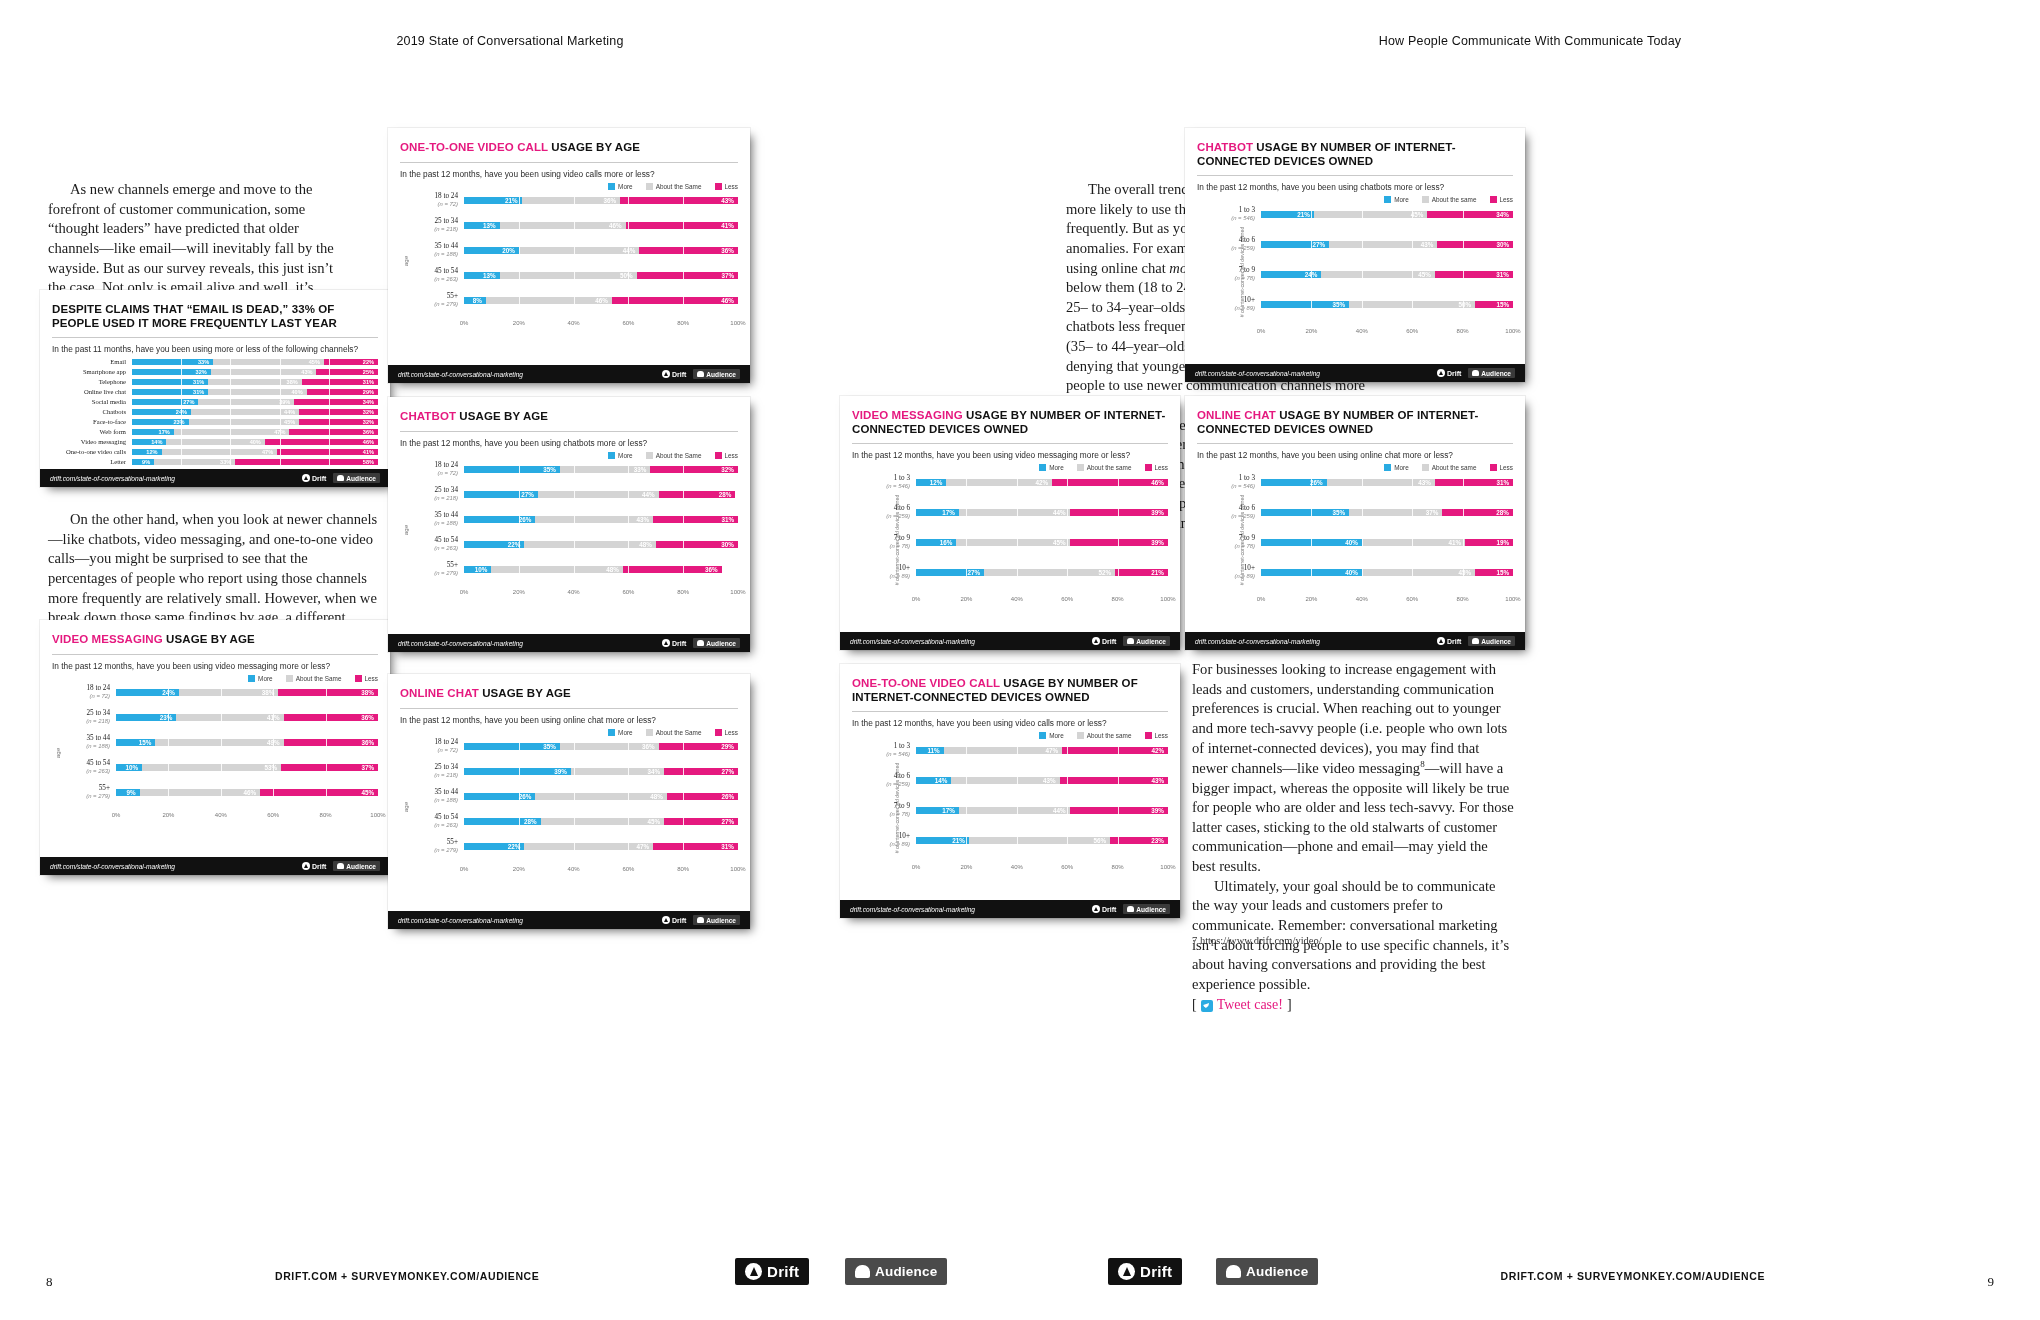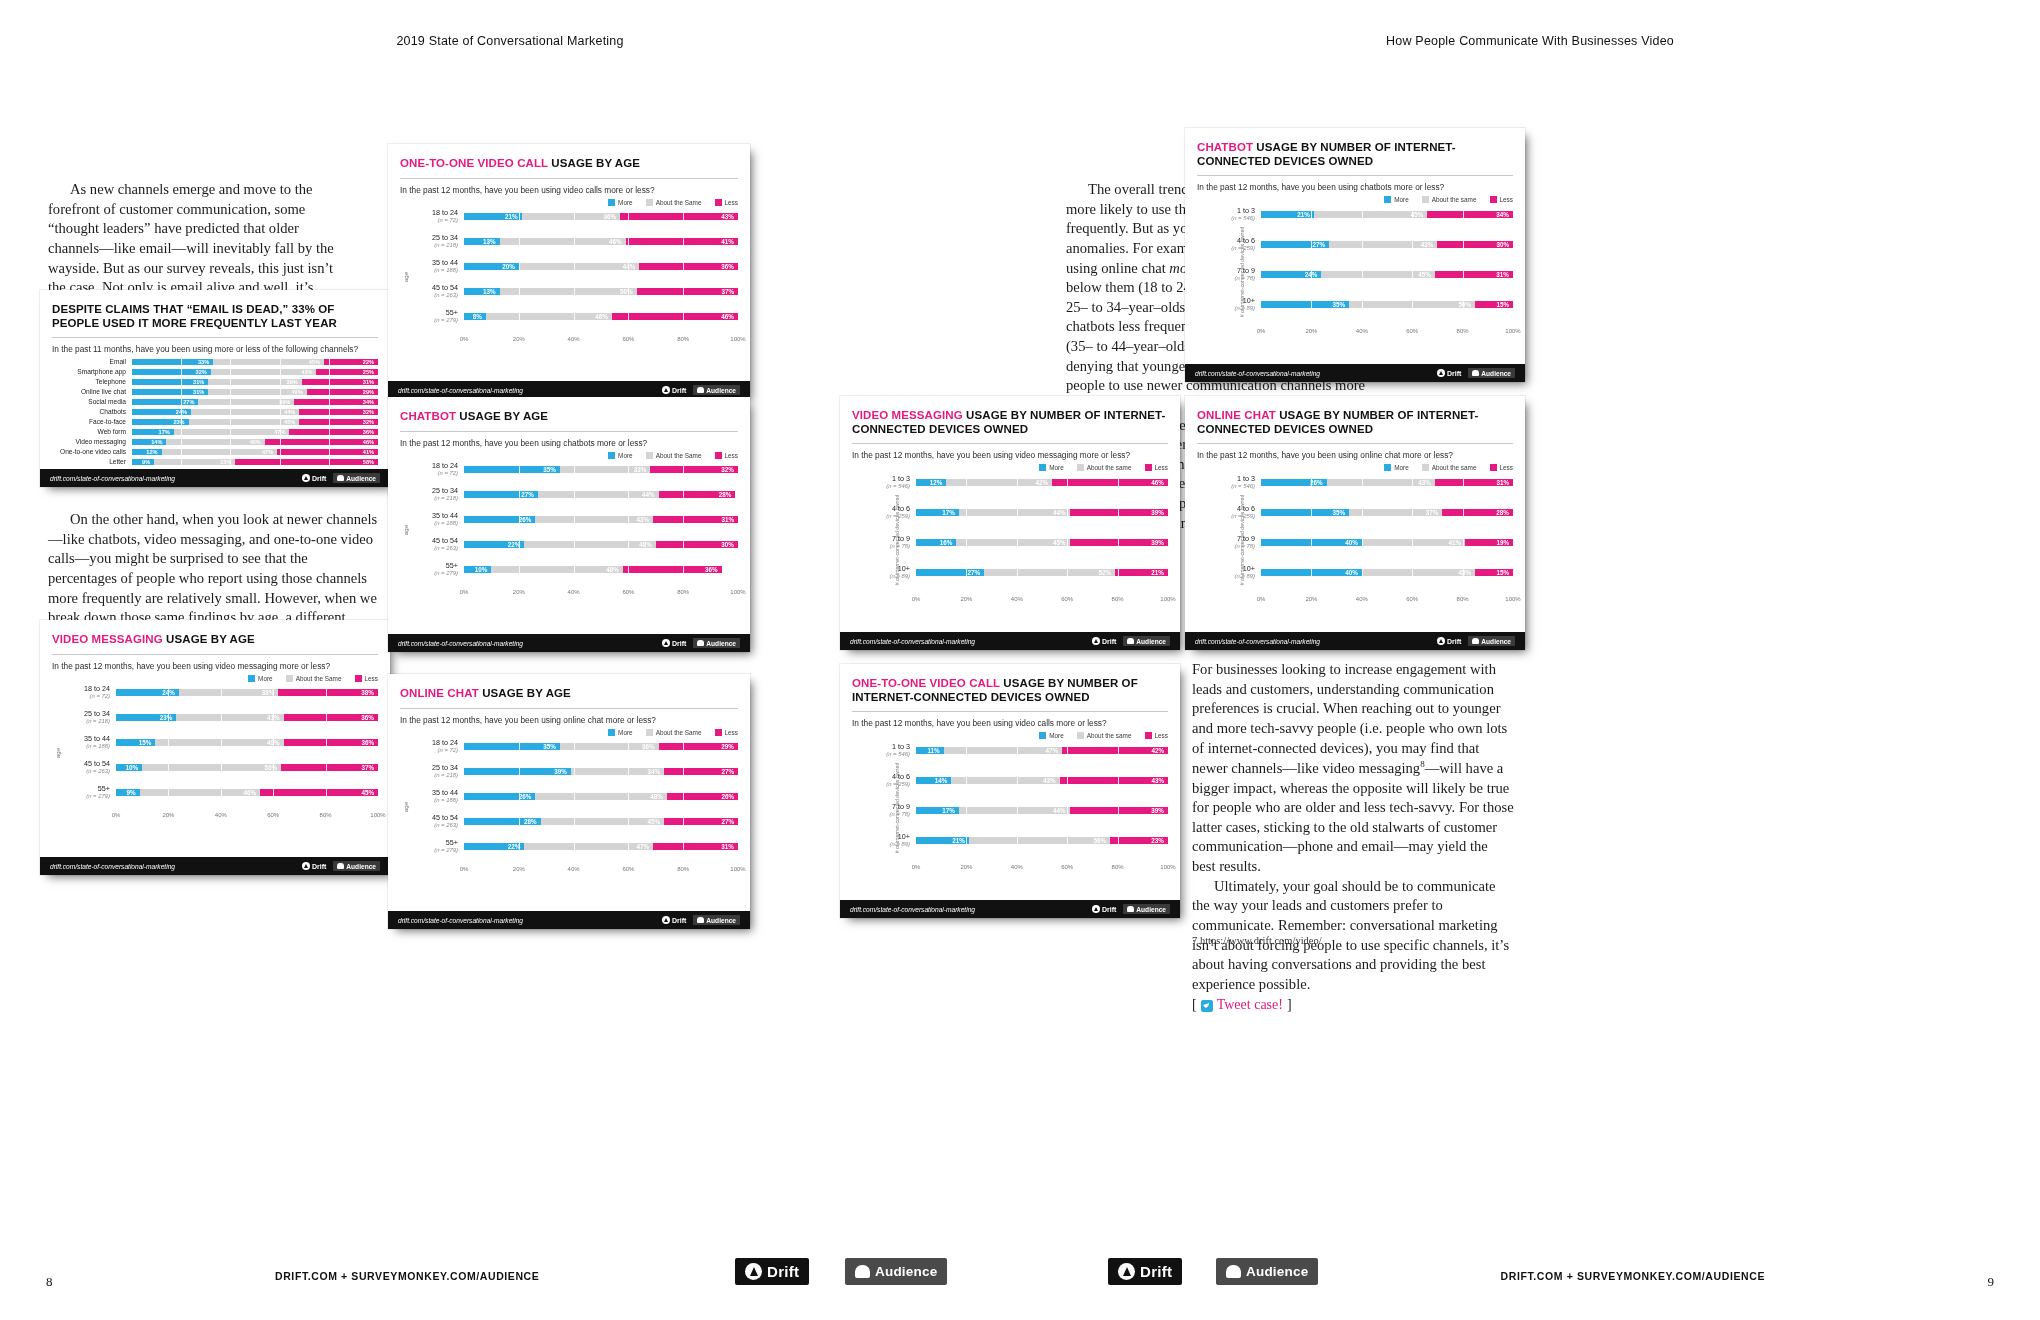--- a/index.html
+++ b/index.html
@@ -36,21 +36,21 @@
   .sw.same{background:#d4d4d4;}
   .sw.less{background:#e5197f;}
 
   
   .plot{position:relative;}
   .axisLabelY{position:absolute;left:0;top:50%;transform:translateY(-50%) rotate(-90deg);
               transform-origin:center;font-size:6.2px;color:#777;white-space:nowrap;font-family:"Liberation Sans",sans-serif;}
   .rows{position:relative;}
   .row{display:flex;align-items:center;}
   .rowlab{flex:0 0 auto;text-align:right;padding-right:6px;box-sizing:border-box;}
-  .rowlab .nm{font-size:7.2px;color:#222;line-height:1.1;font-family:Liberation Sans, sans-serif;}
+  .rowlab .nm{font-size:7.2px;color:#222;line-height:1.1;font-family:Liberation Serif, serif;}
   .rowlab .nn{font-size:5.9px;color:#8a8a8a;font-style:italic;line-height:1.15;font-family:"Liberation Sans",sans-serif;}
   .bar{position:relative;flex:1 1 auto;display:flex;background:transparent;}
   .seg{height:100%;display:flex;align-items:center;position:relative;box-sizing:border-box;}
   .seg.more{background:#29abe2;justify-content:flex-end;padding-right:4px;}
   .seg.same{background:#d4d4d4;justify-content:flex-end;padding-right:4px;}
   .seg.less{background:#e5197f;justify-content:flex-end;padding-right:4px;}
   .seg span{font-size:6.4px;font-weight:bold;color:#fff;font-family:"Liberation Sans",sans-serif;}
   .gridlines{position:absolute;top:0;bottom:0;left:0;right:0;pointer-events:none;}
   .gridlines i{position:absolute;top:0;bottom:0;width:1px;background:rgba(255,255,255,.85);}
   .xaxis{display:flex;}
@@ -557,21 +557,21 @@
               <span>Drift</span>
             </span>
           <span class="mini-aud">
               <i class="mk"></i>
               <span>Audience</span>
             </span>
         </span>
       </div>
     </div>
 
-    <div class="card" style="left:388px;top:144px;width:362px;height:255px;">
+    <div class="card" style="left:388px;top:128px;width:362px;height:255px;">
       <div class="ttl"><span class="pink">ONE-TO-ONE VIDEO CALL</span> <span>USAGE BY AGE</span></div>
       <div class="rule"></div>
       <div class="sub">In the past 12 months, have you been using video calls more or less?</div>
       <div class="legend">
         <div class="li">
             <i class="sw more"></i>
             <span>More</span>
           </div>
         <div class="li">
             <i class="sw same"></i>
@@ -1065,21 +1065,21 @@
       </div>
       <div class="logo-aud" style="left:845px;top:-8px;">
         <i class="mk"></i>
           <b>Audience</b>
       </div>
     </div>
   </div>
 
   <div class="page right">
 
-    <div class="runhead right">How People Communicate With Businesses Video</div>
+    <div class="runhead right">How People Communicate With Communicate Today</div>
 
     <div class="bodycol" style="left:46px;top:180px;width:330px;">
       <p><span>The overall trend is that younger customers are more likely to use these newer channels more frequently. But as you can see, there are some anomalies. For example, 25– to 34–year–olds report using online chat </span><em>more</em><span> frequently than the age group below them (18 to 24–year–olds). But at the same time, 25– to 34–year–olds report using video calls and chatbots less frequently than the age group above them (35– to 44–year–olds). Still, at a high–level, there’s no denying that younger people are more likely than older people to use newer communication channels more often.</span></p>
       <p>A similar trend emerges when we filter the data based on the number of internet–connected devices (e.g. computer, tablet, smartphone, etc.) a person owns. In general, the more devices a person owns, the more likely it is that that person will use newer customer communication channels more often.</p>
     </div>
 
     <div class="card" style="left:165px;top:128px;width:340px;height:254px;">
       <div class="ttl"><span class="pink">CHATBOT</span> <span>USAGE BY NUMBER OF INTERNET-CONNECTED DEVICES OWNED</span></div>
       <div class="rule"></div>
       <div class="sub">In the past 12 months, have you been using chatbots more or less?</div>

